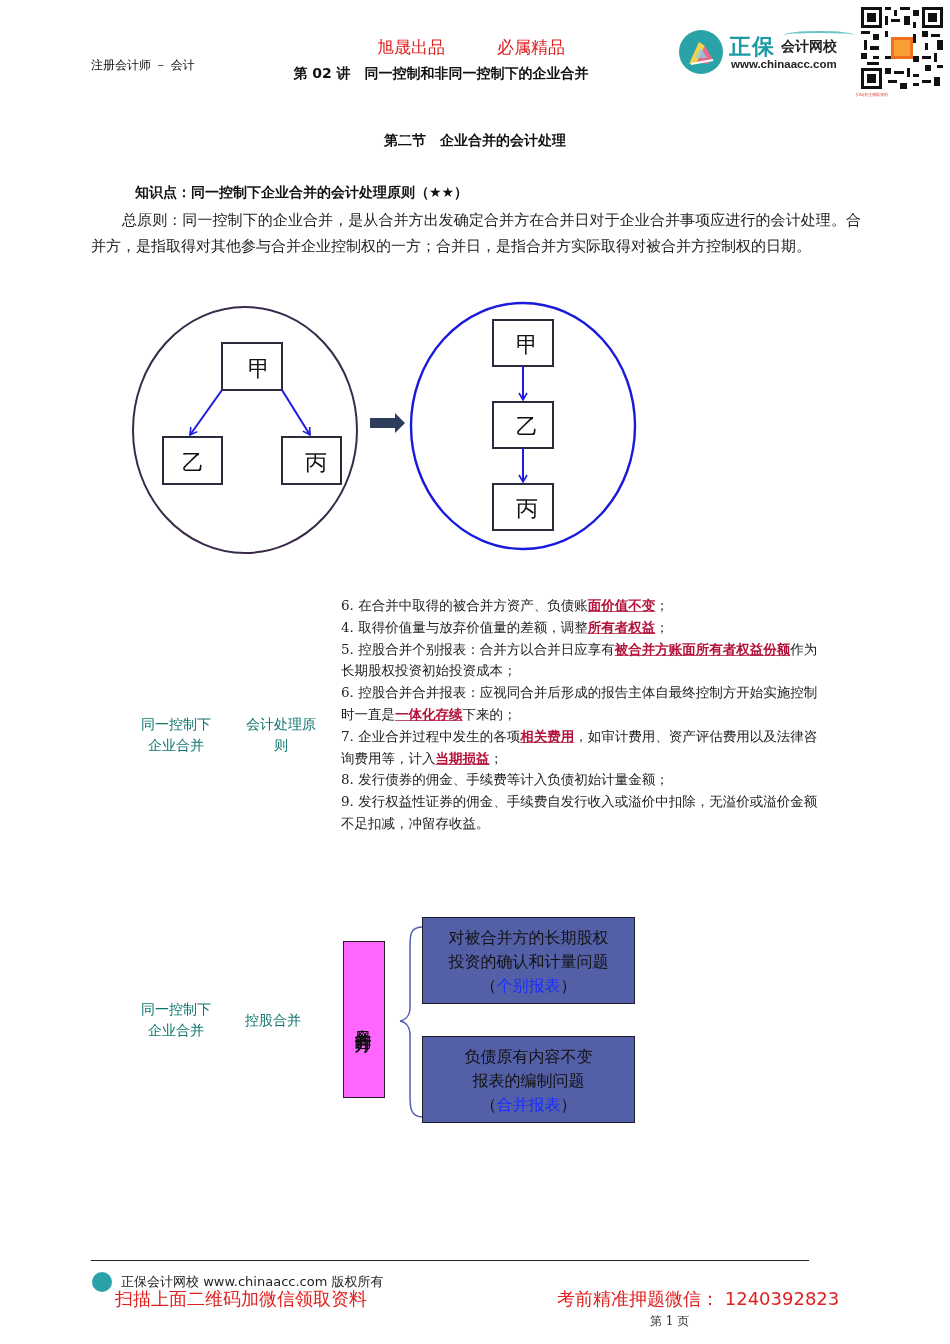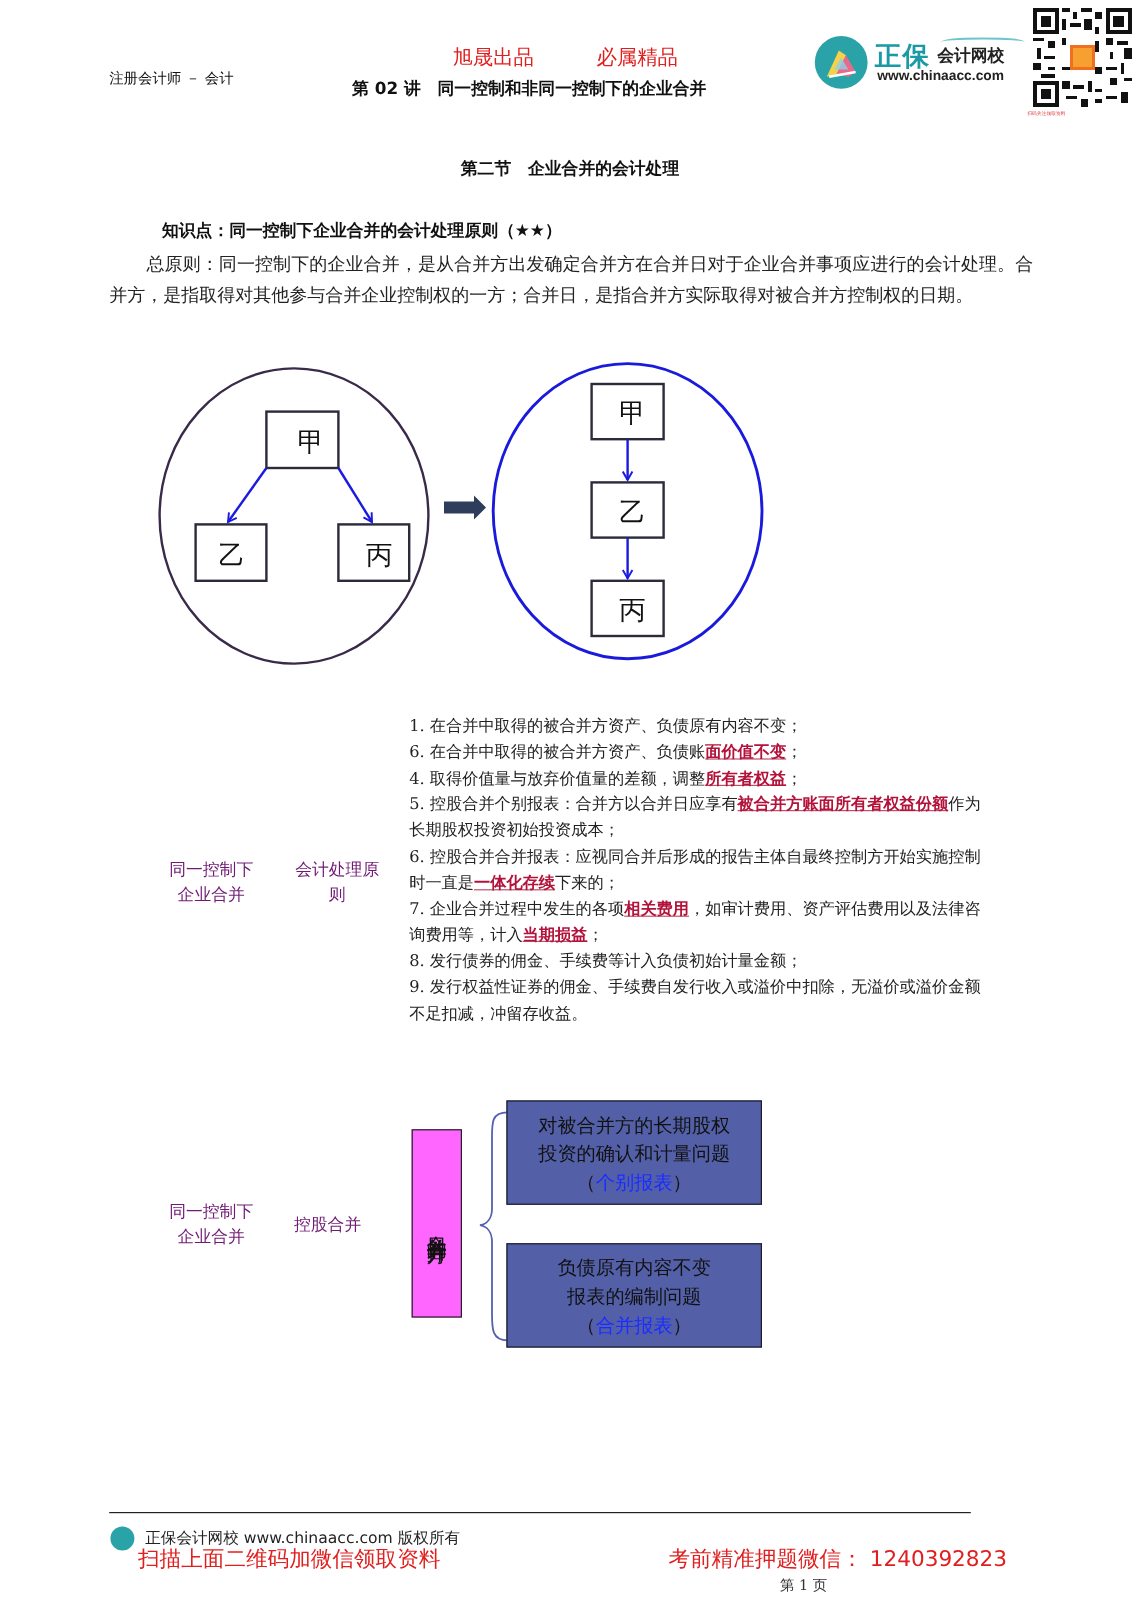--- a/index.html
+++ b/index.html
@@ -26,21 +26,21 @@
 
   
   .section-title { left: 0; width: 950px; top: 132px; text-align: center; font-size: 14px; font-weight: bold; font-family: "DejaVu Sans", sans-serif; }
   .kp-title { left: 122px; top: 184px; font-size: 14px; font-weight: bold; font-family: "DejaVu Sans", sans-serif; margin-left: 13px; }
   .para { left: 91px; top: 207px; width: 770px; font-size: 15px; line-height: 26px; text-indent: 31px; font-family: "DejaVu Serif", serif; color: #222; text-align: justify; }
 
   
   .diagram1 { left: 120px; top: 295px; width: 520px; height: 270px; }
 
   
-  .cell-label { font-size: 14px; line-height: 21px; text-align: center; color: #701a75; font-family: Liberation Serif, serif; }
+  .cell-label { font-size: 14px; line-height: 21px; text-align: center; color: #0f766e; font-family: Liberation Mono, monospace; }
   .principles { left: 341px; top: 595px; width: 482px; font-size: 13.5px; line-height: 21.8px; color: #222; font-family: "DejaVu Serif", serif; }
   .principles .hl { color: #b3123a; font-weight: bold; text-decoration: underline; text-decoration-color: #c0506a; }
 
   
   .magenta-box { left: 343px; top: 941px; width: 42px; height: 157px; background: #ff66ff; border: 1px solid #222; display: flex; align-items: center; justify-content: center; }
   .magenta-box span { writing-mode: vertical-rl; font-size: 17px; letter-spacing: 1px; font-family: "DejaVu Sans", sans-serif; color: #111; text-orientation: upright; }
   .blue-box { background: #5360a8; border: 1.5px solid #1c1c2c; color: #111; text-align: center; font-family: "DejaVu Sans", sans-serif; font-size: 16px; line-height: 24px; padding-top: 8px; }
   .blue-box .sub { color: #1a2cff; }
 
   
@@ -168,21 +168,20 @@
 
 <div class="abs cell-label" style="left:128px;top:715px;width:96px;">
   <div>同一控制下</div>
   <div>企业合并</div>
 </div>
 <div class="abs cell-label" style="left:236px;top:715px;width:90px;">
   <div>会计处理原</div>
   <div>则</div>
 </div>
 <div class="abs principles" id="principles">
-    <div><span>1. 在合并中取得的被合并方资产、负债原有内容不变；</span></div>
     <div><span>6. 在合并中取得的被合并方资产、负债账</span><span class="hl">面价值不变</span><span>；</span></div>
     <div><span>4. 取得价值量与放弃价值量的差额，调整</span><span class="hl">所有者权益</span><span>；</span></div>
     <div><span>5. 控股合并个别报表：合并方以合并日应享有</span><span class="hl">被合并方账面所有者权益份额</span><span>作为长期股权投资初始投资成本；</span></div>
     <div><span>6. 控股合并合并报表：应视同合并后形成的报告主体自最终控制方开始实施控制时一直是</span><span class="hl">一体化存续</span><span>下来的；</span></div>
     <div><span>7. 企业合并过程中发生的各项</span><span class="hl">相关费用</span><span>，如审计费用、资产评估费用以及法律咨询费用等，计入</span><span class="hl">当期损益</span><span>；</span></div>
     <div><span>8. 发行债券的佣金、手续费等计入负债初始计量金额；</span></div>
     <div><span>9. 发行权益性证券的佣金、手续费自发行收入或溢价中扣除，无溢价或溢价金额不足扣减，冲留存收益。</span></div>
   </div>
 
 <div class="abs cell-label" style="left:128px;top:1000px;width:96px;">

